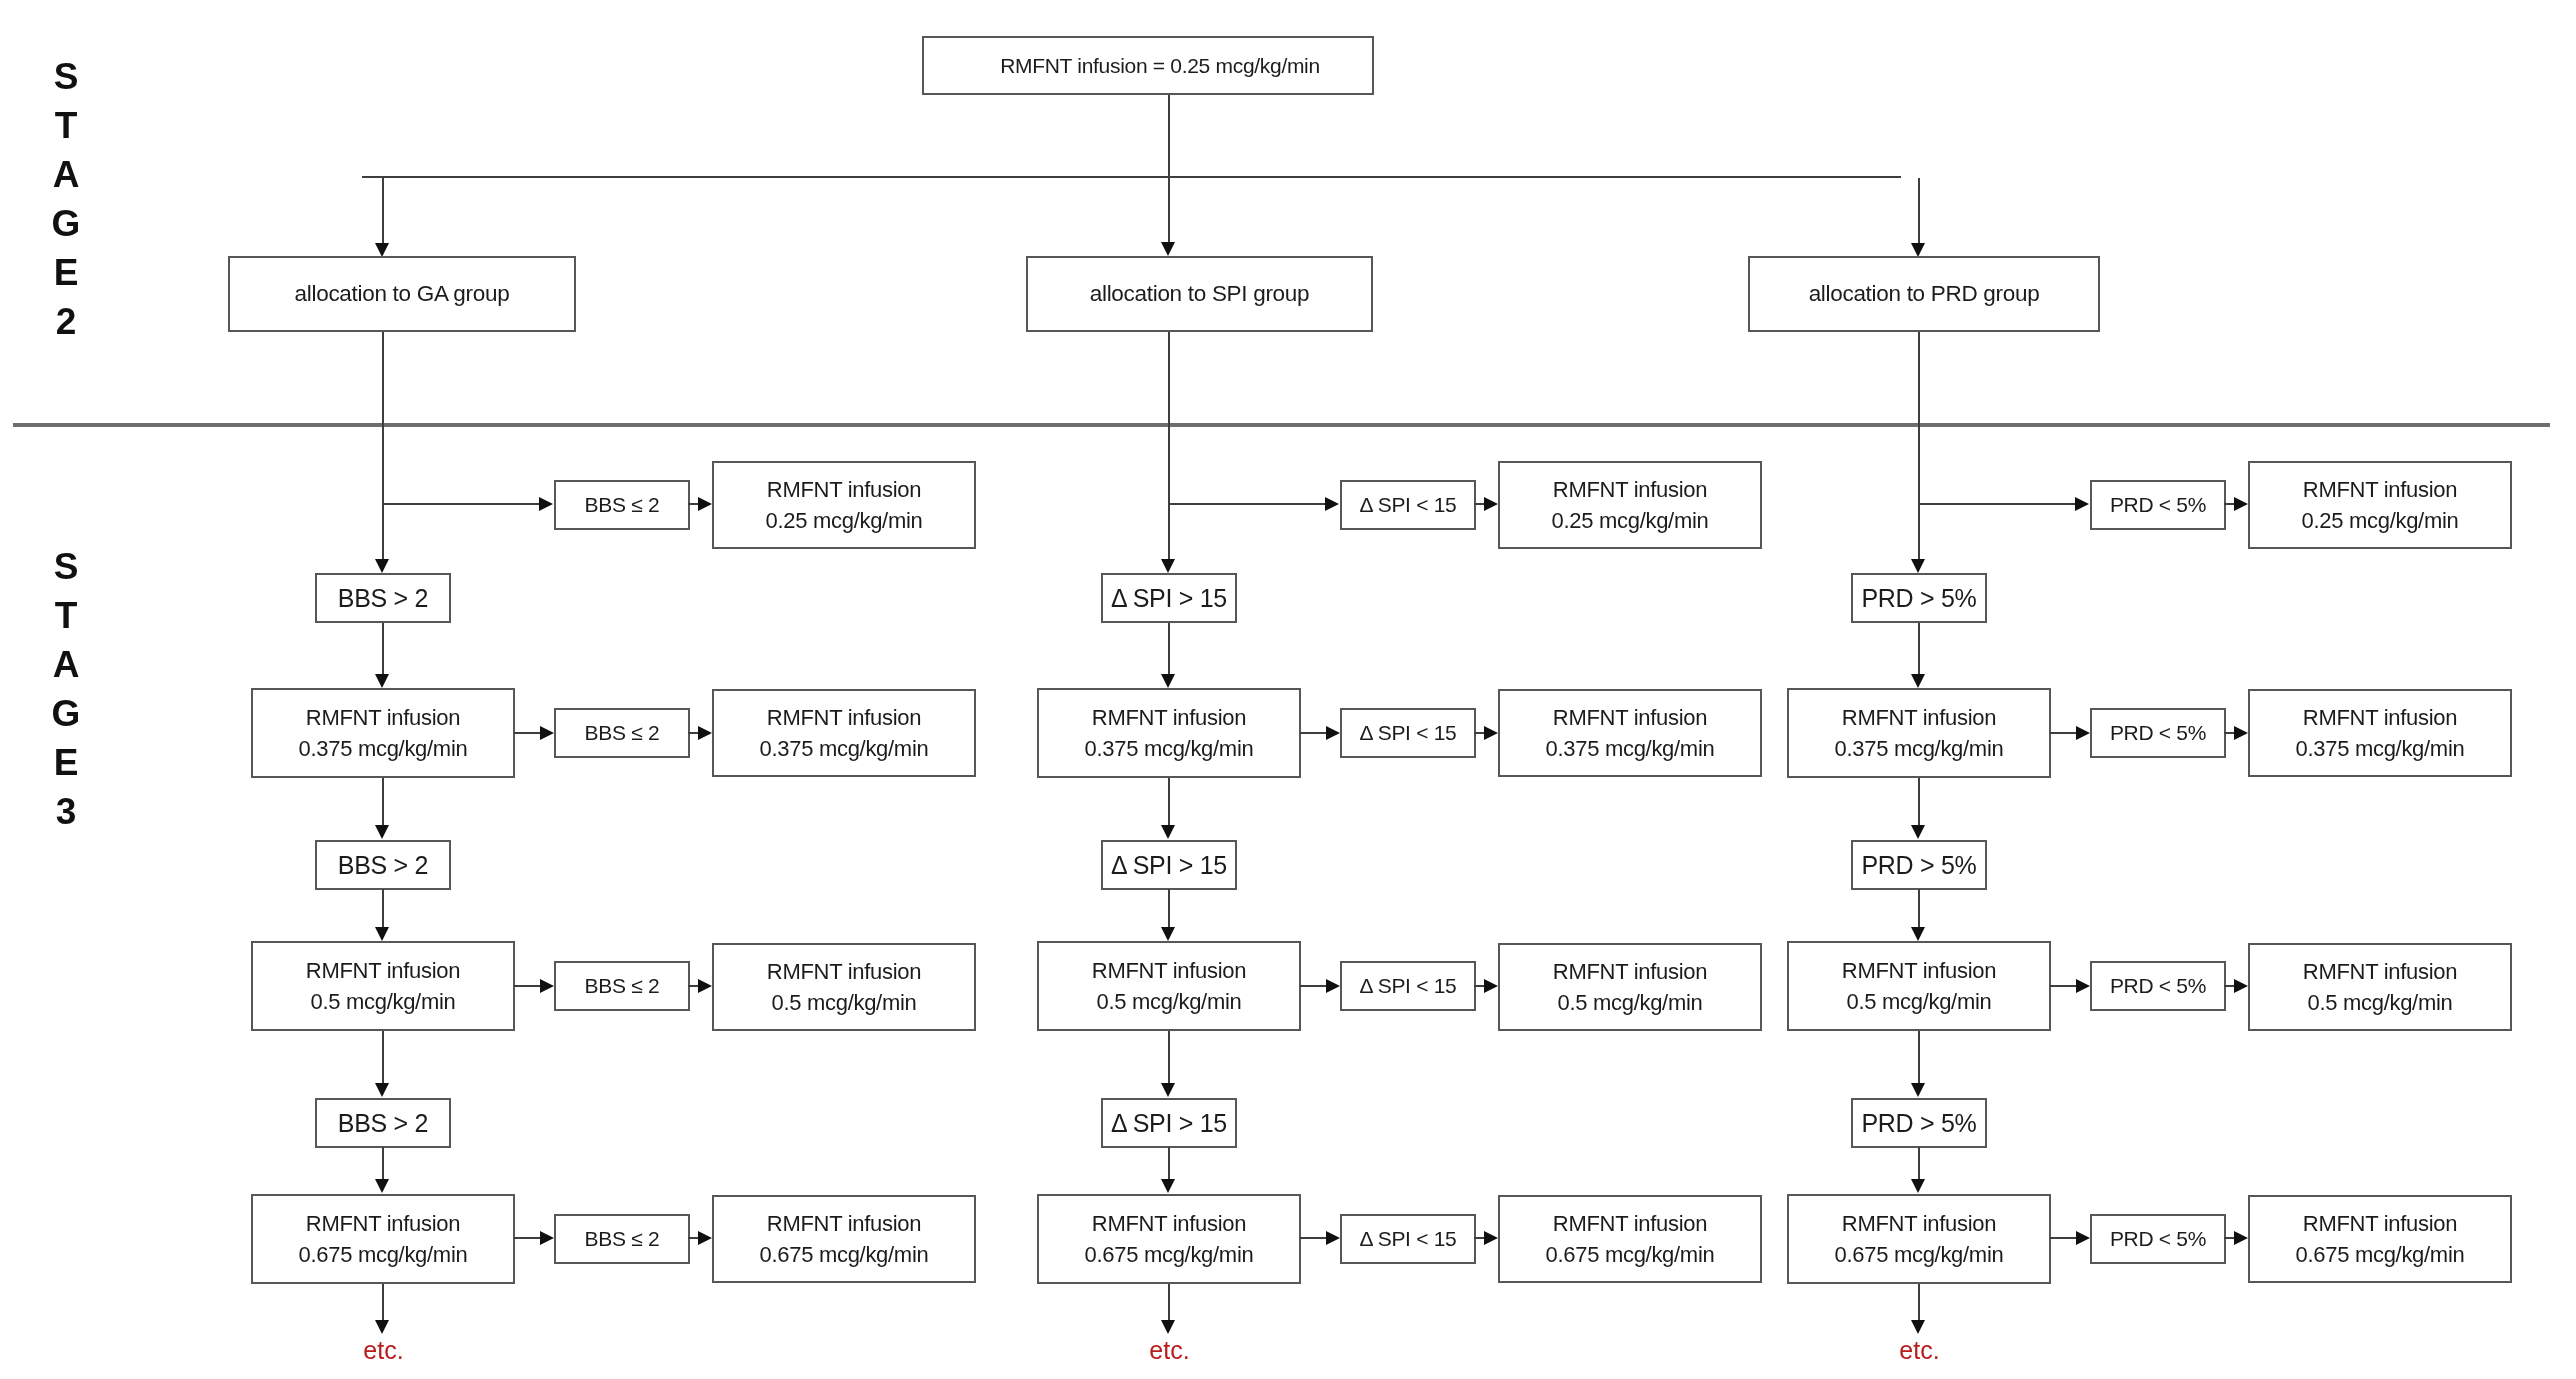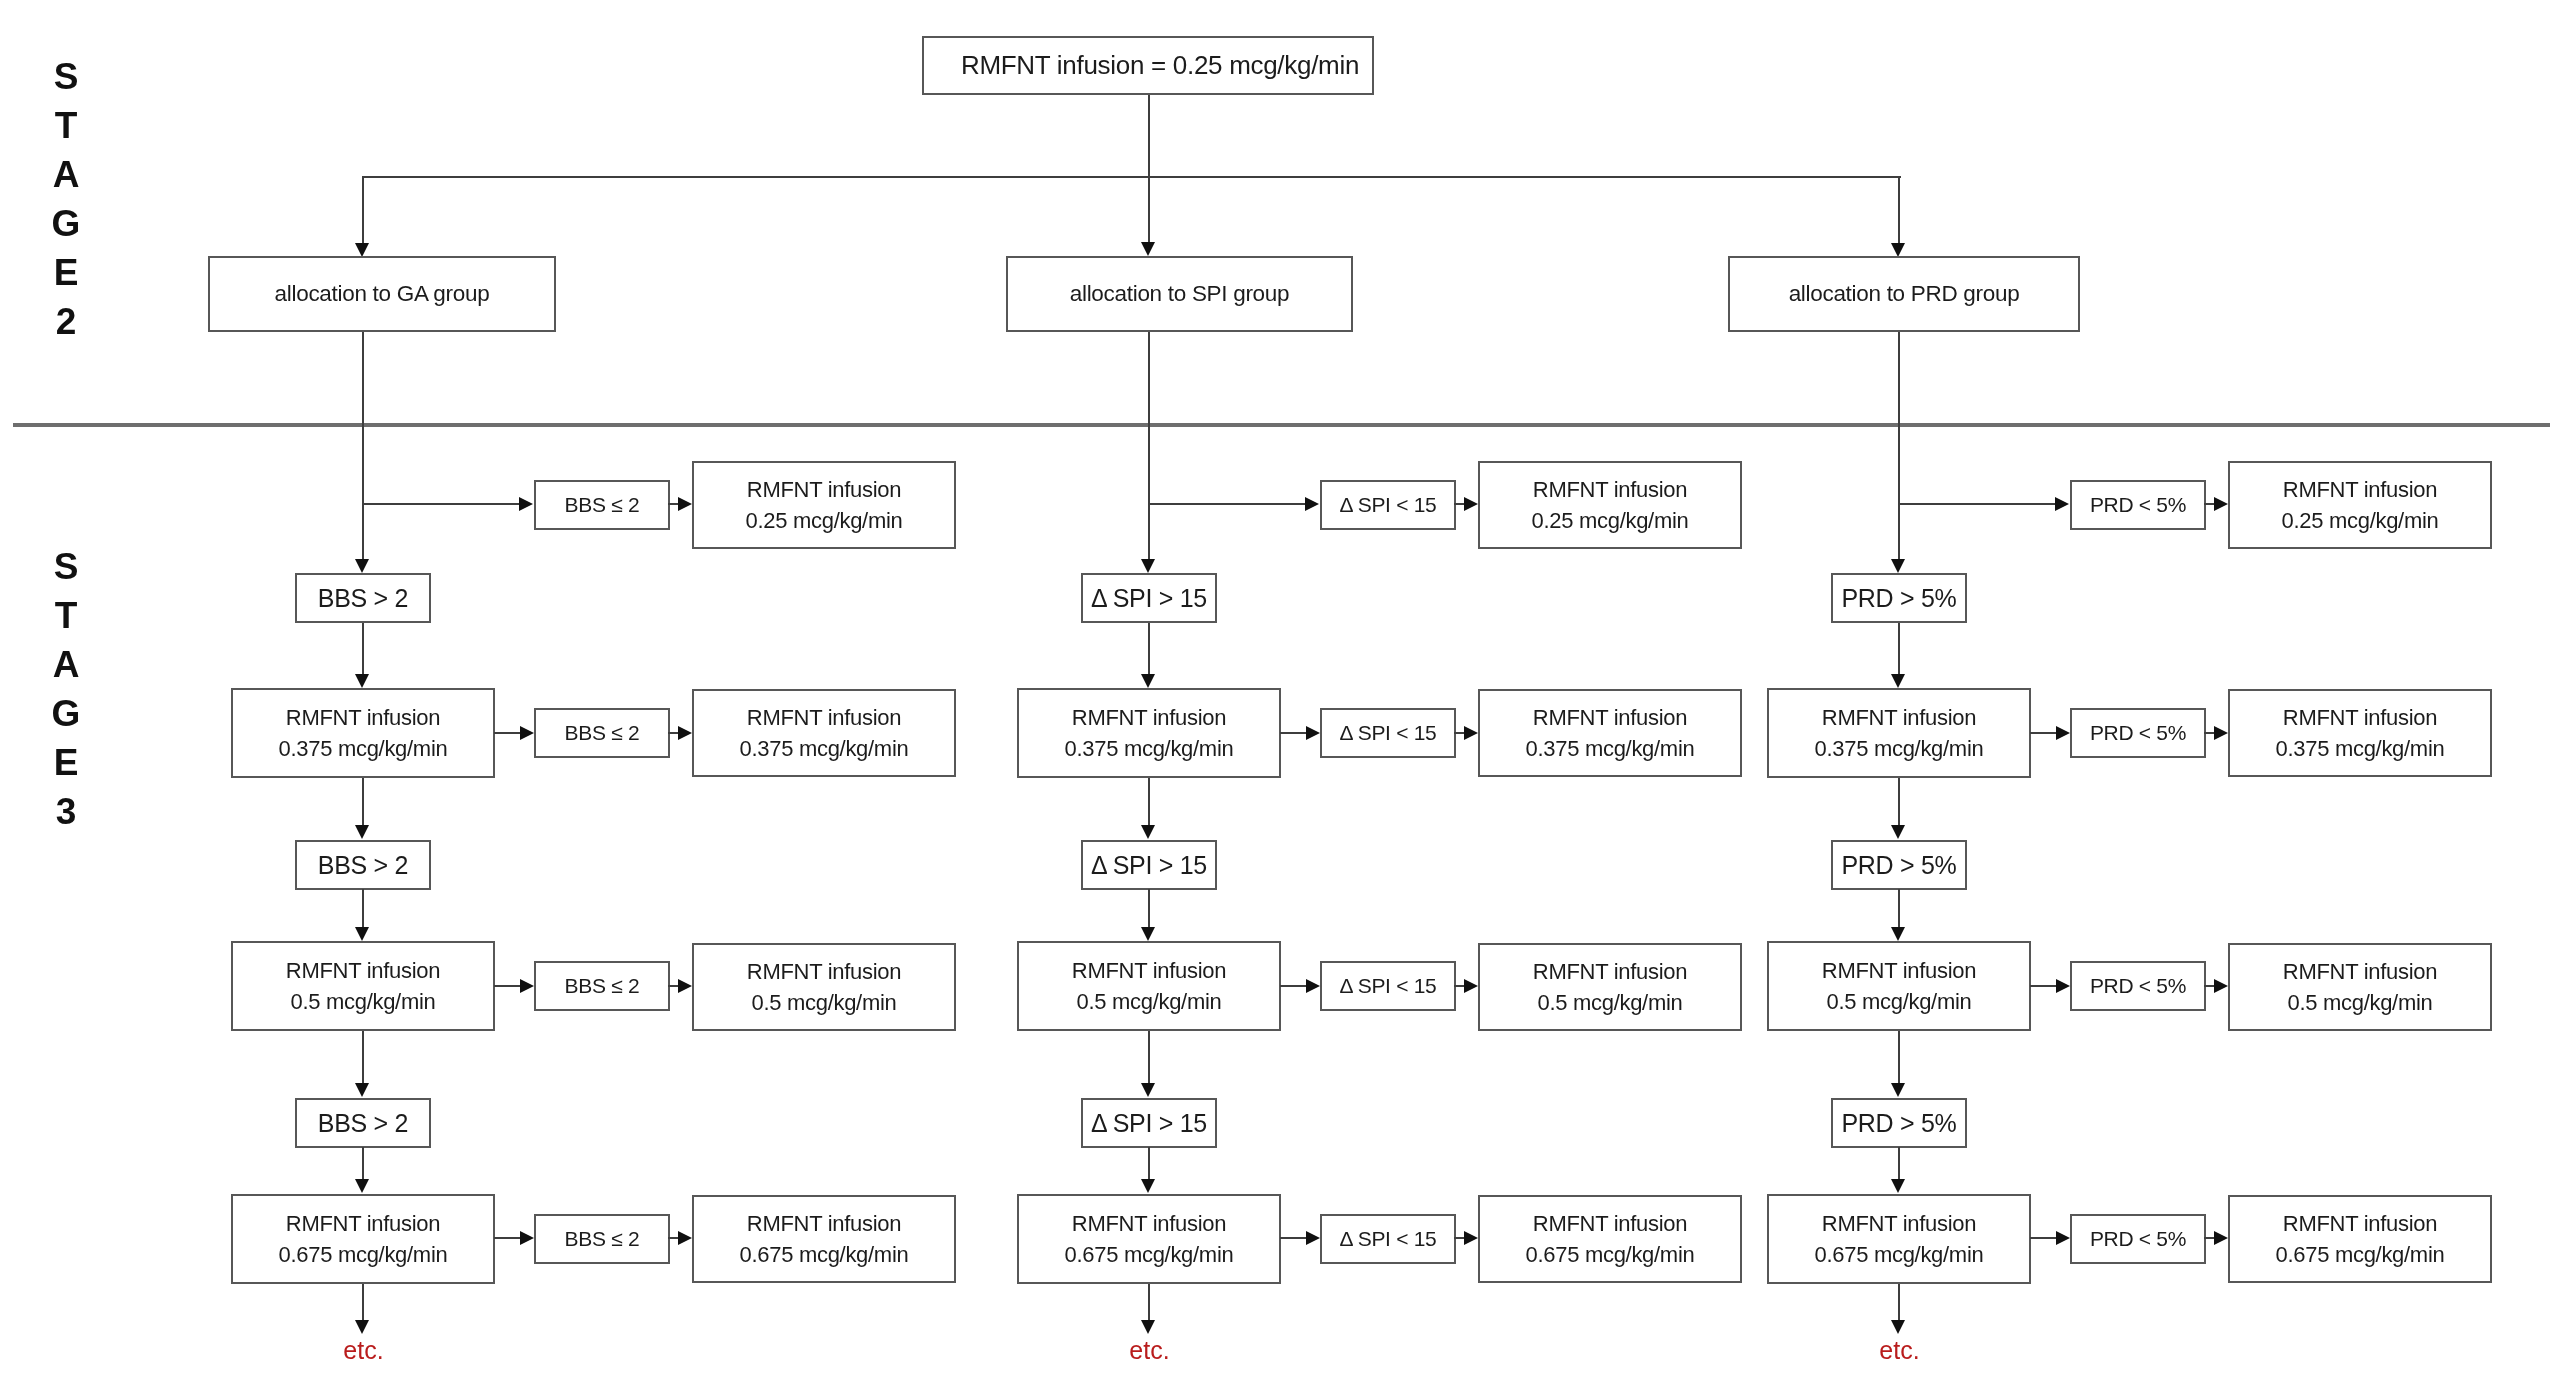--- a/index.html
+++ b/index.html
@@ -11,21 +11,21 @@
   
   .stage{position:absolute;left:44px;width:44px;text-align:center;
          font-weight:bold;font-size:37px;color:#111;}
   .stage .ltr{height:49px;line-height:49px;}
   .stage2{top:52px;}
   .stage3{top:542px;}
   
   .box{position:absolute;background:#fff;border:2.4px solid #575757;box-sizing:border-box;
        display:flex;align-items:center;justify-content:center;flex-direction:column;
        text-align:center;letter-spacing:-0.3px;}
-  .rootbox{left:922px;top:36px;width:452px;height:59px;font-size:26px;padding-left:24px;}
+  .rootbox{left:922px;top:36px;width:452px;height:59px;font-size:21px;padding-left:24px;}
   .alloc{top:256px;height:76px;font-size:22.5px;}
   .alloc-ga{left:208px;width:348px;}
   .alloc-spi{left:1006px;width:347px;}
   .alloc-prd{left:1728px;width:352px;}
   .main{left:calc(var(--ax) - 132px);width:264px;height:90px;font-size:22px;line-height:31px;}
   .result{left:calc(var(--ax) + 329px);width:264px;height:88px;font-size:22px;line-height:31px;}
   .cond{left:calc(var(--ax) + 171px);width:136px;height:50px;font-size:21px;text-align:right;}
   .esc{left:calc(var(--ax) - 68px);width:136px;height:50px;font-size:25px;}
   
   .m2{top:688px;} .m3{top:941px;} .m4{top:1194px;}
@@ -53,21 +53,21 @@
   .gap{left:calc(var(--ax) + 305px);width:9.5px;}
   
   .top-h{position:absolute;left:362px;top:176px;width:1539px;height:2.4px;background:#3e3e3e;}
   .top-v-spi{top:95px;height:147px;}
   .top-v-side{top:178px;height:65px;}
   
   .divider{position:absolute;left:13px;top:423px;width:2537px;height:3.6px;background:#6e6e6e;}
   
   .etc{position:absolute;left:calc(var(--ax) - 47px);top:1336px;width:95px;
        text-align:center;font-size:25px;color:#b91c1c;}
-  .colwrap{position:absolute;inset:0;}
+  .colwrap{position:absolute;inset:0;margin-left:20px;}
 </style>
 </head>
 <body>
 
 <div class="canvas">
 
   <div class="stage stage2">
     <div class="ltr">S</div>
     <div class="ltr">T</div>
     <div class="ltr">A</div>

